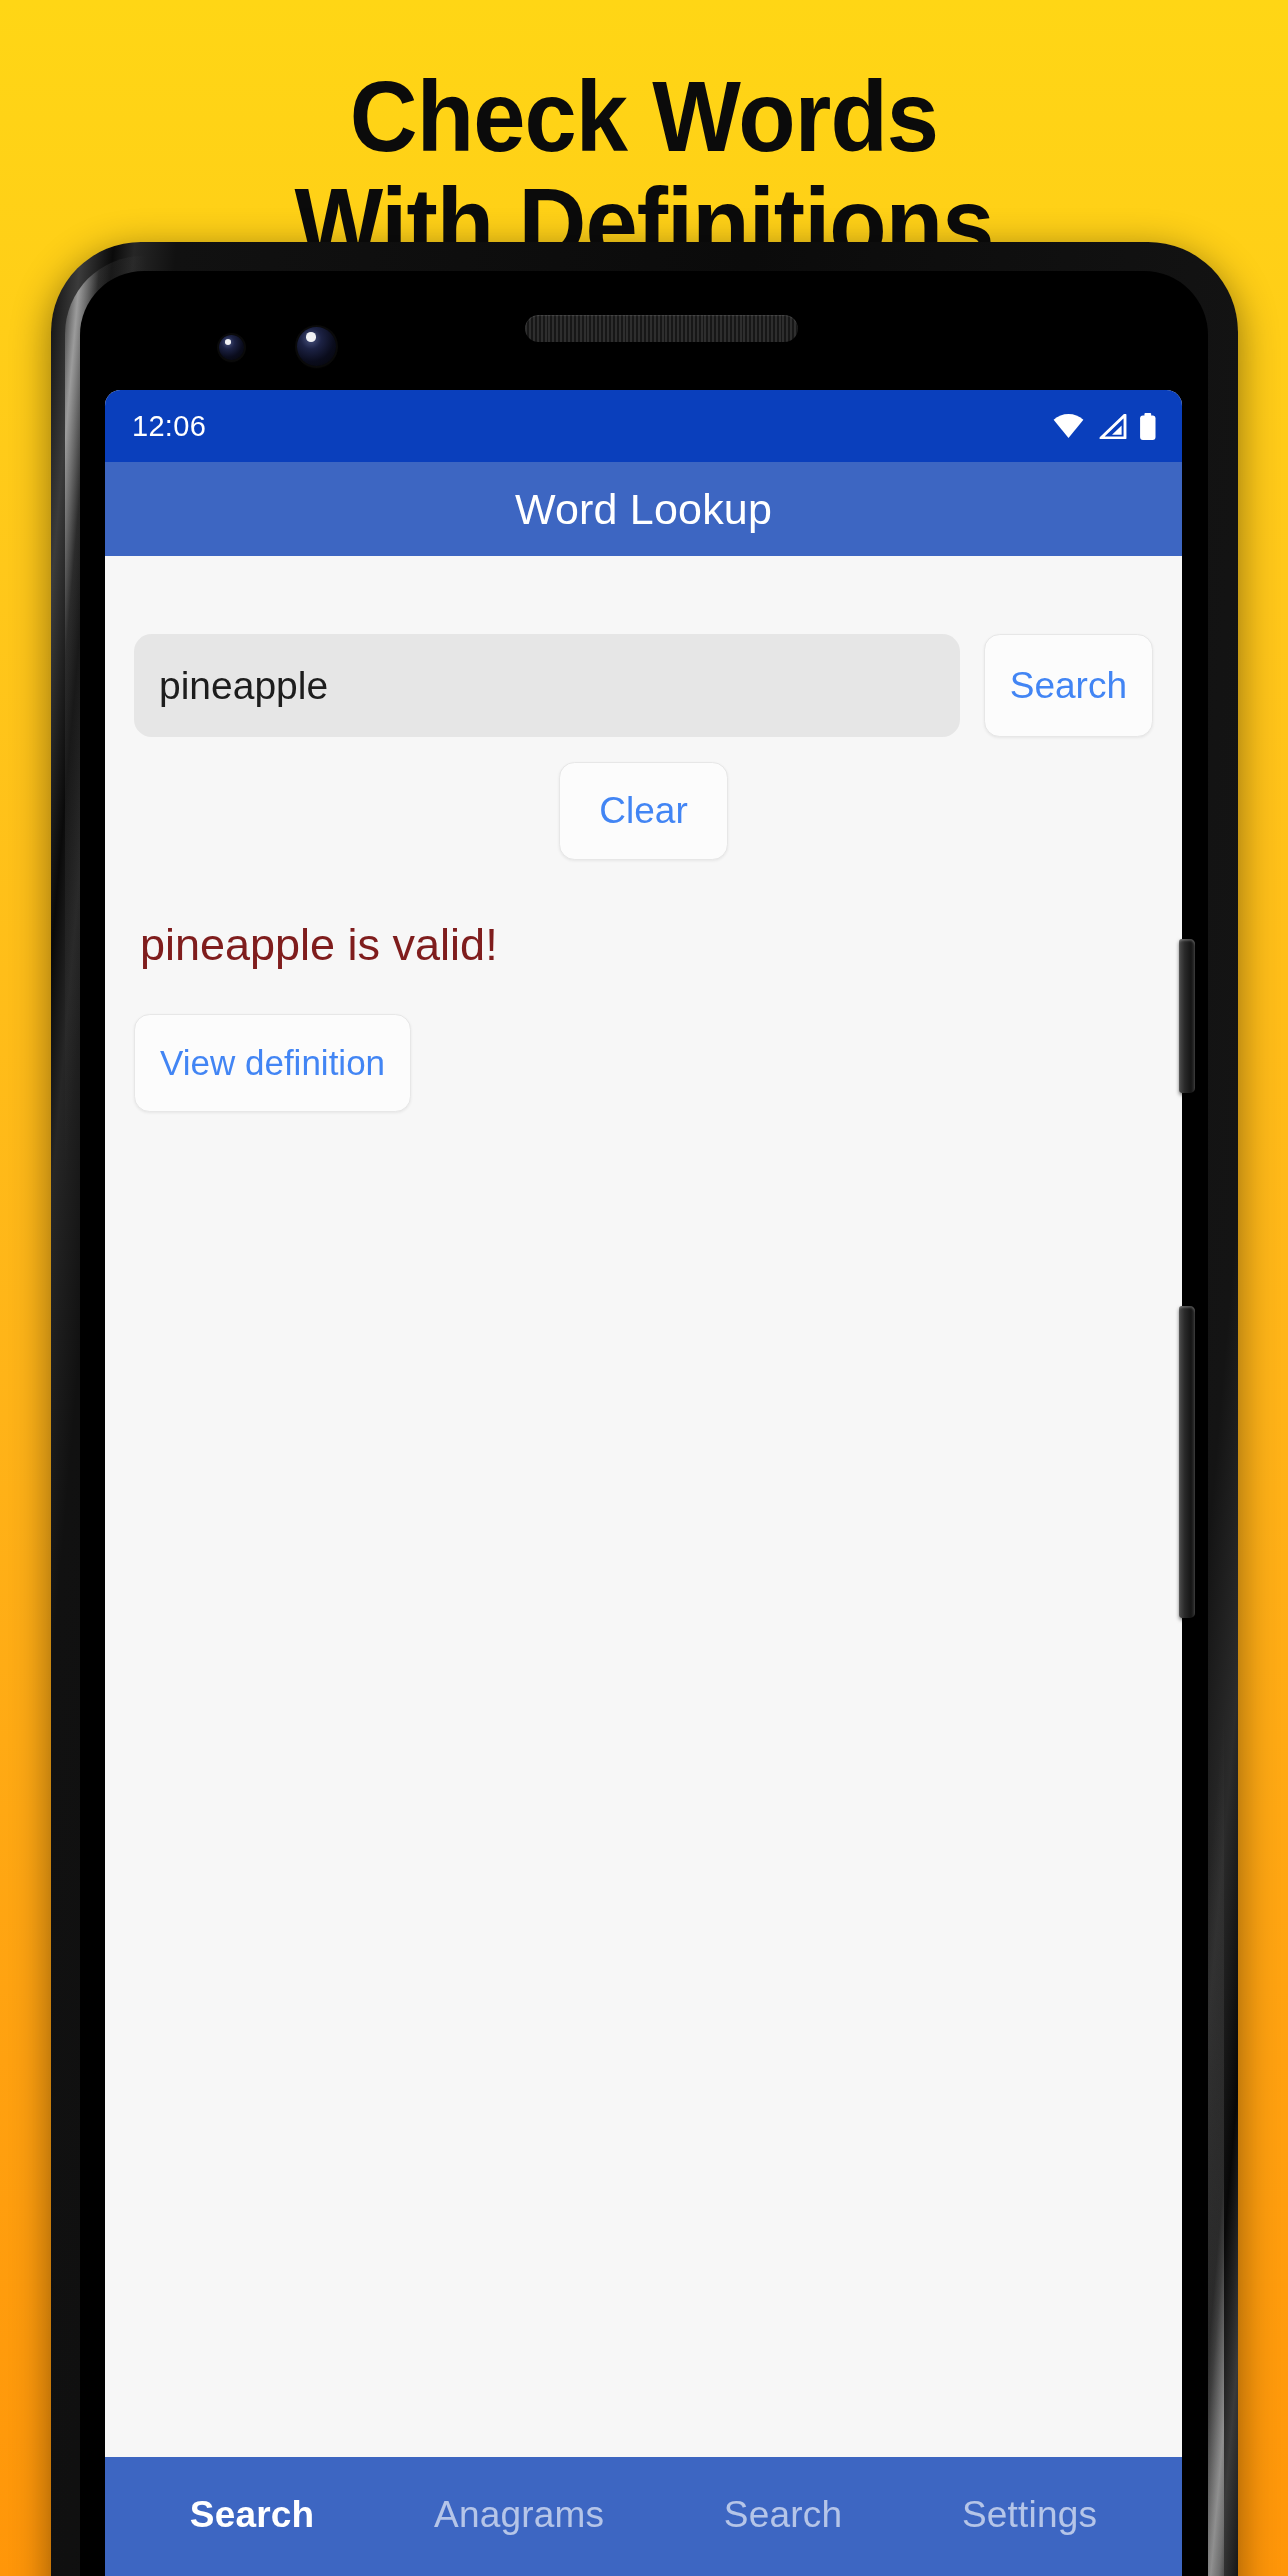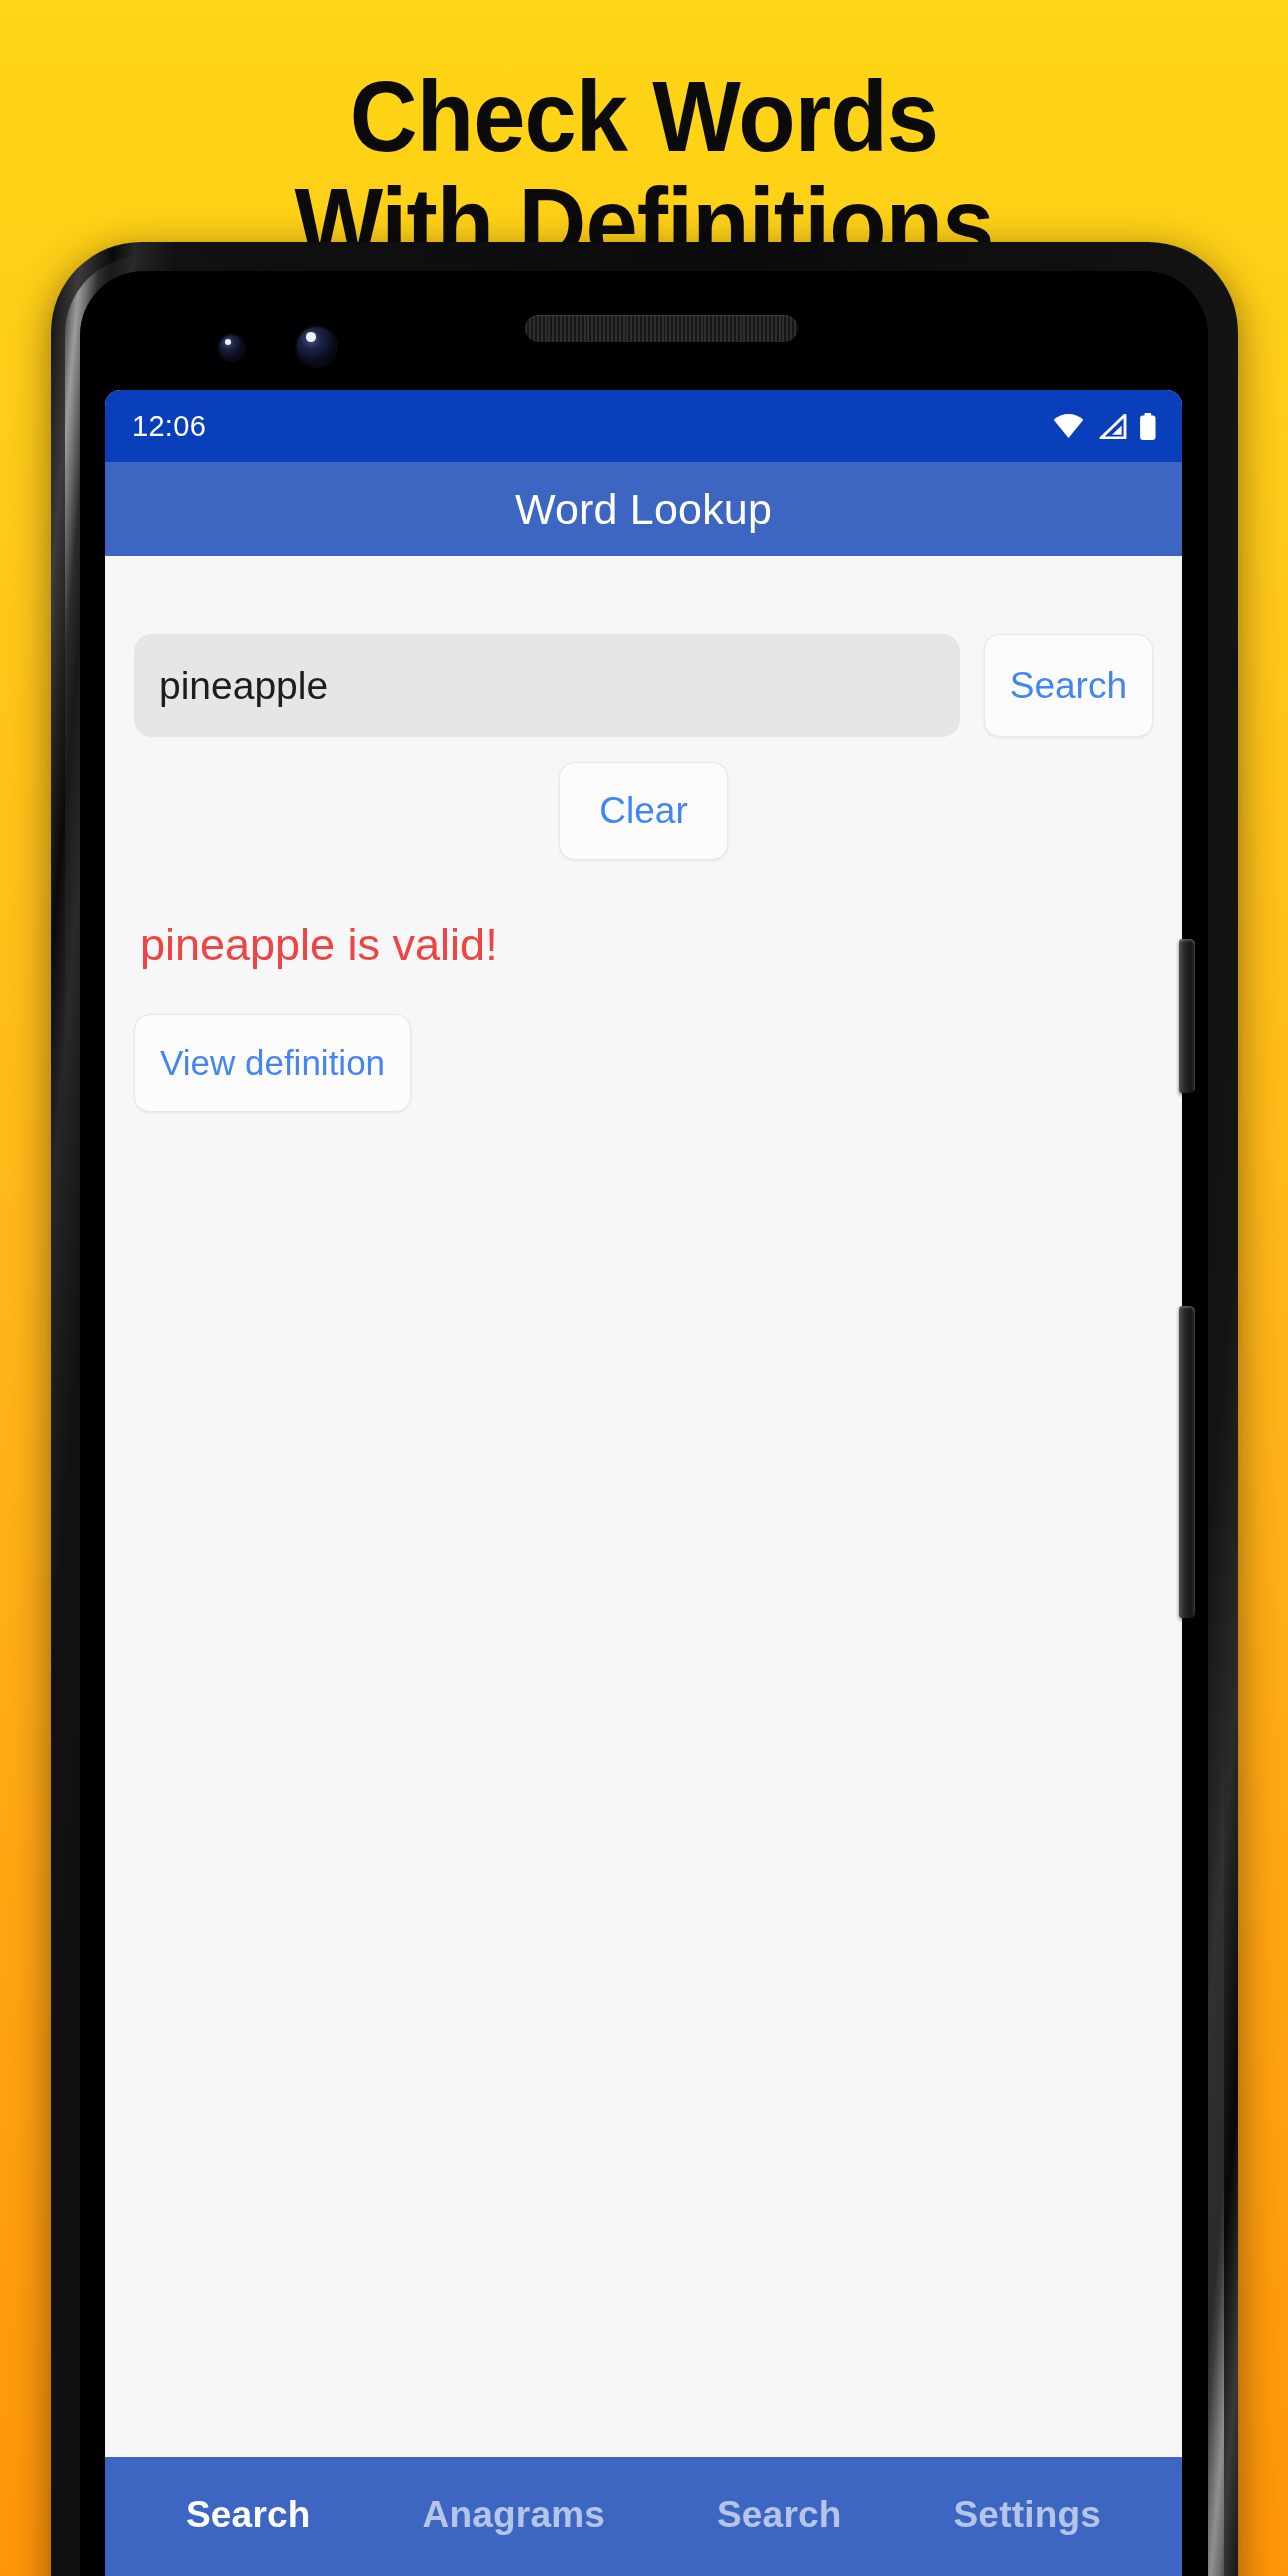--- a/index.html
+++ b/index.html
@@ -203,21 +203,21 @@
     margin-top: 25px;
   }
   .btn-clear {
     height: 98px;
     padding: 0 39px;
     text-align: right;
   }
 
   .result-msg {
     margin-top: 59px;
-    color: #ef4444;
+    color: #7f1d1d;
     font-size: 45px;
     font-weight: 400;
     padding-left: 5.9px;
   }
 
   .def-row {
     margin-top: 43px;
     display: flex;
   }
   .btn-def {
@@ -233,21 +233,21 @@
     flex: 0 0 auto;
     height: 185px;
     background: #3d66c2;
     display: flex;
     align-items: flex-start;
     justify-content: space-around;
     padding: 37px 25px 0 25px;
   }
   .navitem {
     font-size: 37px;
-    font-weight: 700;
+    font-weight: 400;
     cursor: pointer;
     color: rgba(255,255,255,0.62);
     text-align: center;
     letter-spacing: 0.2px;
   }
   .navitem.active {
     color: #ffffff;
     font-weight: 700;
   }
 

